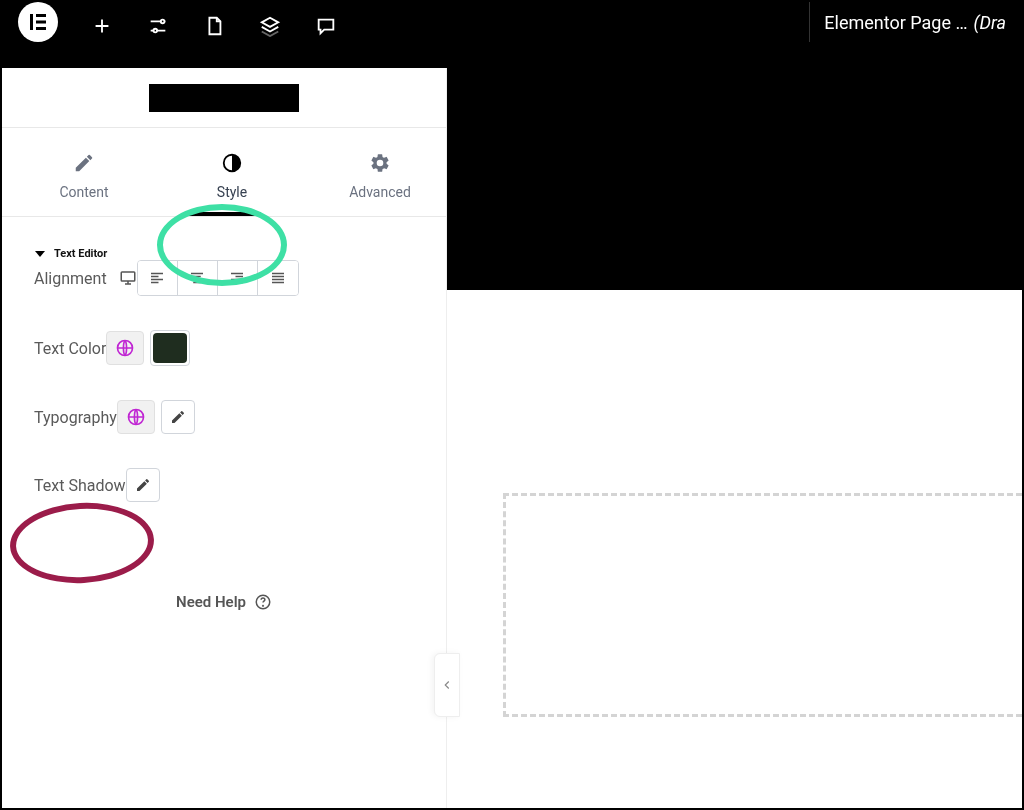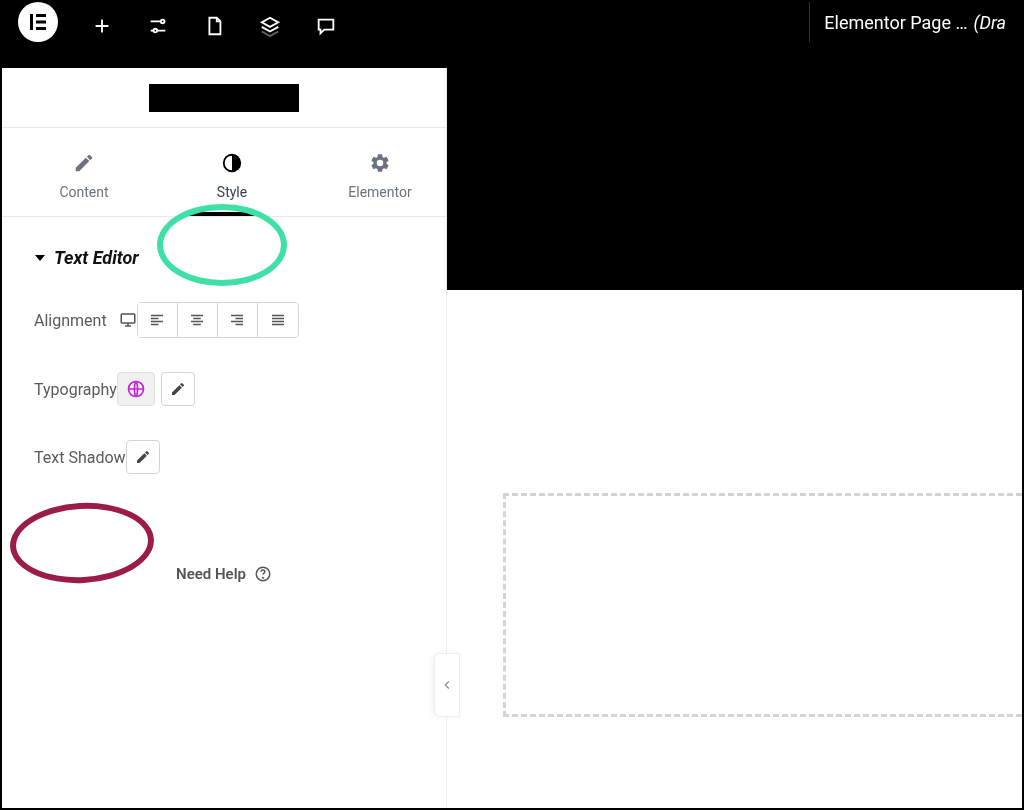--- a/index.html
+++ b/index.html
@@ -31,21 +31,21 @@
     .tab { flex: 1; display: flex; flex-direction: column; align-items: center; justify-content: center; padding: 24px 0 16px 16px; gap: 10px; cursor: pointer; position: relative; }
     .tab-icon { width: 22px; height: 22px; color: #666; }
     .tab-label { font-size: 14px; color: #6b7280; }
     .tab.active .tab-label { color: #374151; }
     .tab.active::after { content: ""; position: absolute; bottom: 0; left: 25%; right: 25%; height: 4px; background: #000; }
     
     .tab-circle-annotation { position: absolute; left: 155px; top: 136px; width: 130px; height: 82px; border: 6px solid #3ee0a5; border-radius: 50%; pointer-events: none; z-index: 10; }
     
     
     .panel { padding: 30px 32px; flex: 1; }
-    .section-header { display: flex; align-items: center; gap: 8px; font-weight: 700; font-size: 18px; color: #111; margin-bottom: 34px; cursor: pointer; font-style: italic; }
+    .section-header { display: flex; align-items: center; gap: 8px; font-weight: 700; font-size: 11px; color: #111; cursor: pointer; }
     .section-header svg { width: 12px; height: 12px; }
     
     .control-row { display: flex; align-items: center; justify-content: flex-start; margin-bottom: 34px; position: relative; }
     .control-label { font-size: 16px; color: #5a5a5a; display: flex; align-items: center; gap: 12px; }
     .control-label .device-icon { width: 18px; height: 18px; color: #555; }
     
     .btn-group { display: flex; border: 1px solid #d1d5db; border-radius: 4px; overflow: hidden; }
     .btn-group button { width: 40px; height: 34px; background: #fff; border: none; border-right: 1px solid #d1d5db; display: flex; align-items: center; justify-content: center; cursor: pointer; color: #555; }
     .btn-group button:last-child { border-right: none; }
     .btn-group button svg { width: 18px; height: 18px; }
@@ -141,21 +141,21 @@
           <svg class="tab-icon" viewBox="0 0 24 24">
               <circle cx="12" cy="12" r="9" fill="none" stroke="#000" stroke-width="2"></circle>
               <path d="M12 3a9 9 0 010 18z" fill="#000"></path>
             </svg>
           <span class="tab-label">Style</span>
         </div>
         <div class="tab">
           <svg class="tab-icon" viewBox="0 0 24 24" fill="#6b7280">
               <path d="M19.14 12.94c.04-.3.06-.61.06-.94 0-.32-.02-.64-.07-.94l2.03-1.58a.5.5 0 00.12-.61l-1.92-3.32a.5.5 0 00-.58-.22l-2.39.96c-.5-.38-1.03-.7-1.62-.94l-.36-2.54a.5.5 0 00-.49-.42h-3.84a.5.5 0 00-.49.42l-.36 2.54c-.59.24-1.13.57-1.62.94l-2.39-.96a.5.5 0 00-.58.22L2.72 8.87a.5.5 0 00.12.61l2.03 1.58c-.05.3-.07.63-.07.94 0 .31.02.64.07.94l-2.03 1.58a.5.5 0 00-.12.61l1.92 3.32c.12.22.37.29.58.22l2.39-.96c.5.38 1.03.7 1.62.94l.36 2.54c.05.24.25.42.49.42h3.84c.24 0 .44-.18.49-.42l.36-2.54c.59-.24 1.13-.56 1.62-.94l2.39.96c.22.08.46 0 .58-.22l1.92-3.32a.5.5 0 00-.12-.61l-2.03-1.58zM12 15.6A3.6 3.6 0 1112 8.4a3.6 3.6 0 010 7.2z"></path>
             </svg>
-          <span class="tab-label">Elementor</span>
+          <span class="tab-label">Advanced</span>
         </div>
       </div>
 
       <div class="panel">
         <div class="section-header">
           <svg viewBox="0 0 12 12" fill="#000">
               <path d="M1 3l5 6 5-6z"></path>
             </svg>
           <span>Text Editor</span>
         </div>
@@ -185,20 +185,34 @@
                 </svg>
               </button>
             <button>
                 <svg viewBox="0 0 24 24" stroke="#555" stroke-width="2">
                   <path d="M4 6h16M4 10h16M4 14h16M4 18h16"></path>
                 </svg>
               </button>
           </div>
         </div>
 
+        <div class="control-row">
+          <div class="control-label">Text Color</div>
+          <div class="control-inputs">
+            <div class="globe-btn">
+              <svg viewBox="0 0 24 24">
+                  <circle cx="12" cy="12" r="9"></circle>
+                  <path d="M3 12h18M12 3c2.5 3 2.5 15 0 18M12 3c-2.5 3-2.5 15 0 18"></path>
+                </svg>
+            </div>
+            <div class="color-wrap">
+              <div class="color-swatch"></div>
+            </div>
+          </div>
+        </div>
 
         <div class="control-row">
           <div class="control-label">Typography</div>
           <div class="control-inputs">
             <div class="globe-btn">
               <svg viewBox="0 0 24 24">
                   <circle cx="12" cy="12" r="9"></circle>
                   <path d="M3 12h18M12 3c2.5 3 2.5 15 0 18M12 3c-2.5 3-2.5 15 0 18"></path>
                 </svg>
             </div>

